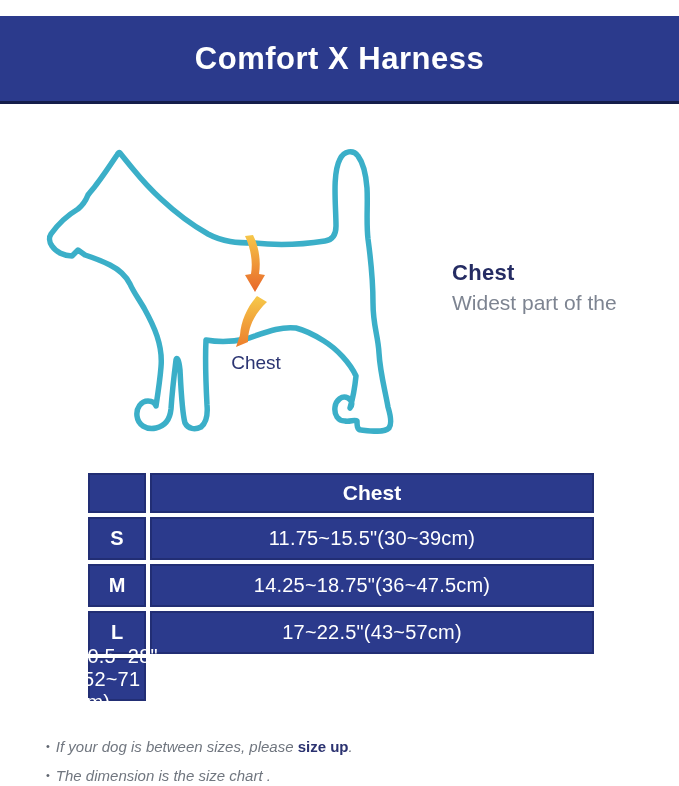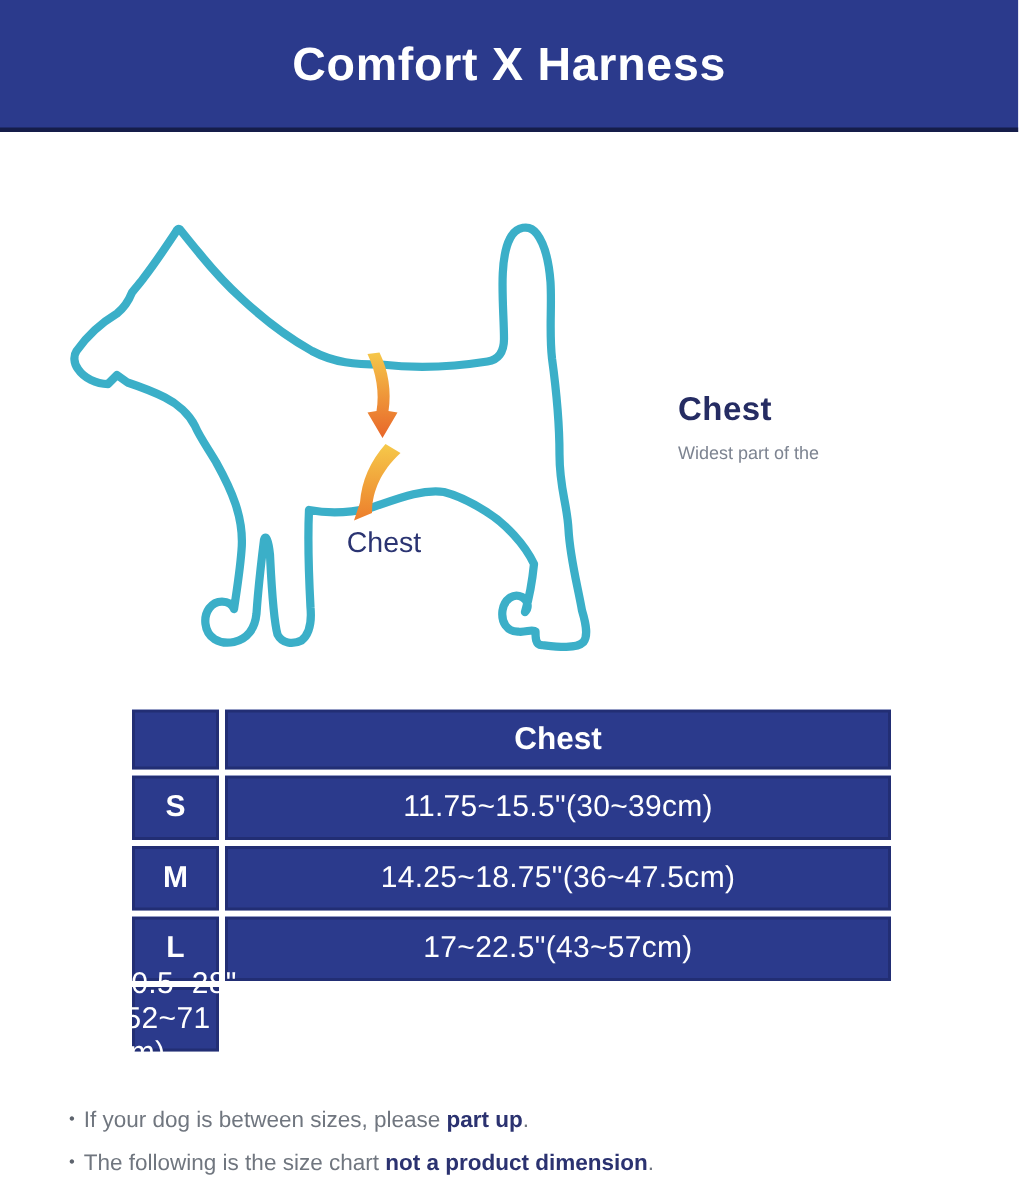--- a/index.html
+++ b/index.html
@@ -3,39 +3,39 @@
 <meta charset="utf-8">
 <style>
   html,body { margin:0; padding:0; background:#ffffff; }
   .page {
     position:relative; width:679px; height:786px; overflow:hidden;
     background:#ffffff;
     font-family:"Liberation Sans","DejaVu Sans",sans-serif;
   }
   
   .header {
-    position:absolute; left:0; top:0; width:679px; height:85px;
+    position:absolute; left:0; top:16px; width:679px; height:85px;
     background:#2b3a8c; border-bottom:3px solid #151d4a;
     display:flex; align-items:center; justify-content:center;
   }
   .header .title {
     color:#ffffff; font-size:31px; font-weight:bold; letter-spacing:0.5px;
   }
   
   .dog-svg { position:absolute; left:40px; top:130px; width:400px; height:320px; }
   .chest-label {
     position:absolute; left:198px; top:352px; width:116px;
     text-align:center; font-size:19px; color:#2b3472;
   }
   .callout { position:absolute; left:452px; top:260px; width:190px; }
   .callout .callout-title {
     font-size:22px; font-weight:bold; color:#252c63; margin:0 0 6px 0; letter-spacing:0.3px;
   }
   .callout .callout-desc {
-    font-size:12px; color:#7d8491; line-height:21px;
+    font-size:21px; color:#7d8491; line-height:21px;
   }
   
   .size-table {
     position:absolute; left:88px; top:473px; width:506px;
     display:grid; grid-template-columns:58px 1fr;
     grid-template-rows:40px 43px 43px 43px 43px; gap:4px;
     background:#ffffff;
   }
   .cell {
     background:#2b3a8c; color:#ffffff;
@@ -43,21 +43,21 @@
     box-shadow: inset 0 0 0 2px rgba(12,18,55,0.28);
   }
   .cell.head { font-weight:bold; font-size:21px; }
   .cell.size { font-weight:bold; font-size:20px; }
   .cell.val  { font-size:20px; letter-spacing:0.2px; }
   
   .notes { position:absolute; left:46px; top:738px; }
   .note { display:flex; align-items:baseline; height:29px; font-size:15px; color:#70767f; }
   .note .bullet { font-size:11px; margin-right:6px; color:#5e646e; position:relative; top:-2px; }
   .note .bold { font-weight:bold; color:#2b3270; white-space:pre; }
-  .note .pre { white-space:pre; }
+  .note .pre { white-space:pre;font-style:italic; }
 </style>
 </head>
 <body>
 
 <div class="page">
 
   <div class="header">
     <div class="title">Comfort X Harness</div>
   </div>
 
@@ -126,24 +126,23 @@
     <div class="cell size">L</div>
     <div class="cell val">17~22.5"(43~57cm)</div>
 
     <div class="cell val">20.5~28"(52~71 cm)</div>
   </div>
 
   <div class="notes">
     <div class="note">
       <span class="bullet">•</span>
       <span class="pre">If your dog is between sizes, please </span>
-      <span class="bold">part up</span>
+      <span class="bold">size up</span>
       <span class="pre">.</span>
     </div>
     <div class="note">
       <span class="bullet">•</span>
-      <span class="pre">The following is the size chart </span>
-      <span class="bold">not a product dimension</span>
+      <span class="pre">The dimension is the size chart </span>
       <span class="pre">.</span>
     </div>
   </div>
 
 </div>
 
 </body></html>

